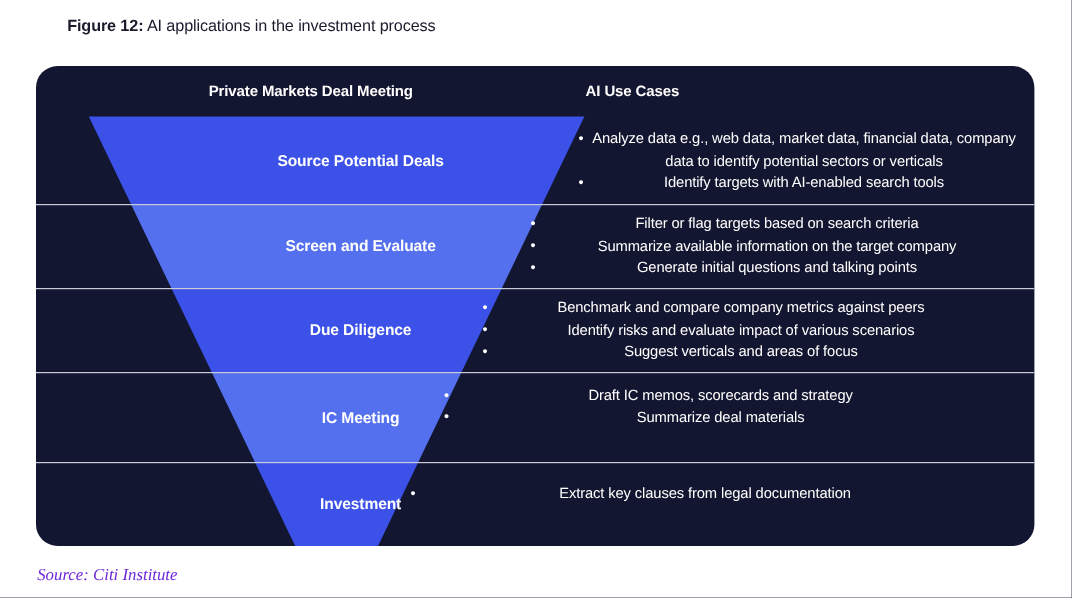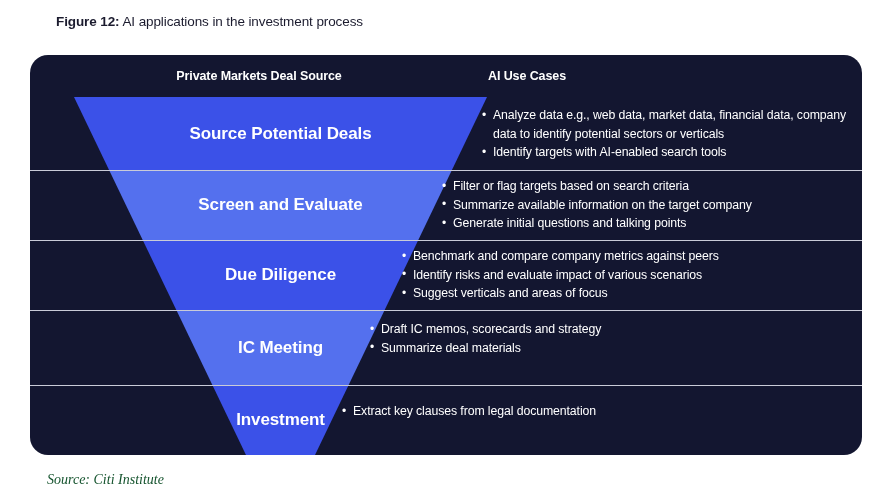--- a/index.html
+++ b/index.html
@@ -68,27 +68,28 @@
     position: absolute;
     left: 0;
     top: 0;
     width: 832px;
     height: 400px;
   }
 
   
   .stage-label {
     position: absolute;
-    font-size: 17px;
+    font-size: 13px;
     font-weight: bold;
     color: #ffffff;
     letter-spacing: -0.1px;
     text-align: center;
     white-space: nowrap;
     transform: translate(-50%, -50%);
+    margin-left: 20px;
   }
 
   
   .divider {
     position: absolute;
     left: 0;
     width: 832px;
     height: 1px;
     background: #c9cbd8;
   }
@@ -102,39 +103,40 @@
     letter-spacing: -0.1px;
   }
   .usecase-group ul {
     margin: 0;
     padding: 0;
     list-style: none;
   }
   .usecase-group li {
     position: relative;
     padding-left: 11px;
+    text-align: center;
   }
   .usecase-group li::before {
     content: "\2022";
     position: absolute;
     left: 0;
     top: -0.5px;
     color: #ffffff;
     font-size: 12px;
   }
 
   
   #source-note {
     position: absolute;
-    left: 47px;
+    left: 31px;
     top: 472px;
     font-family: "Liberation Serif", serif;
     font-style: italic;
     font-size: 14px;
-    color: #14532d;
+    color: #6d28d9;
     white-space: nowrap;
   }
 </style>
 </head>
 <body>
 
 <div id="figure-caption">
   <span class="fig-label">Figure 12:</span><span> AI applications in the investment process</span>
 </div>
 
@@ -143,21 +145,21 @@
   <svg id="funnel-svg" viewBox="0 0 832 400" preserveAspectRatio="none">
     <g id="funnel-shapes">
         <polygon points="44,42 457,42 421.92737430167597,115 79.07262569832403,115" fill="#3b51e8"></polygon>
         <polygon points="79.07262569832403,115 421.92737430167597,115 388.29608938547483,185 112.70391061452514,185" fill="#5470ee"></polygon>
         <polygon points="112.70391061452514,185 388.29608938547483,185 354.66480446927375,255 146.33519553072625,255" fill="#3b51e8"></polygon>
         <polygon points="146.33519553072625,255 354.66480446927375,255 318.63128491620114,330 182.3687150837989,330" fill="#5470ee"></polygon>
         <polygon points="182.3687150837989,330 318.63128491620114,330 285,400 216,400" fill="#3b51e8"></polygon>
       </g>
   </svg>
 
-  <div class="col-header" id="header-funnel">Private Markets Deal Source</div>
+  <div class="col-header" id="header-funnel">Private Markets Deal Meeting</div>
   <div class="col-header" id="header-usecases">AI Use Cases</div>
 
   <div id="dividers">
       <div class="divider" style="top: 115px;"></div>
       <div class="divider" style="top: 185px;"></div>
       <div class="divider" style="top: 255px;"></div>
       <div class="divider" style="top: 330px;"></div>
     </div>
   <div id="stage-labels">
       <div class="stage-label" style="left: 250.5px; top: 78.5px;">Source Potential Deals</div>

